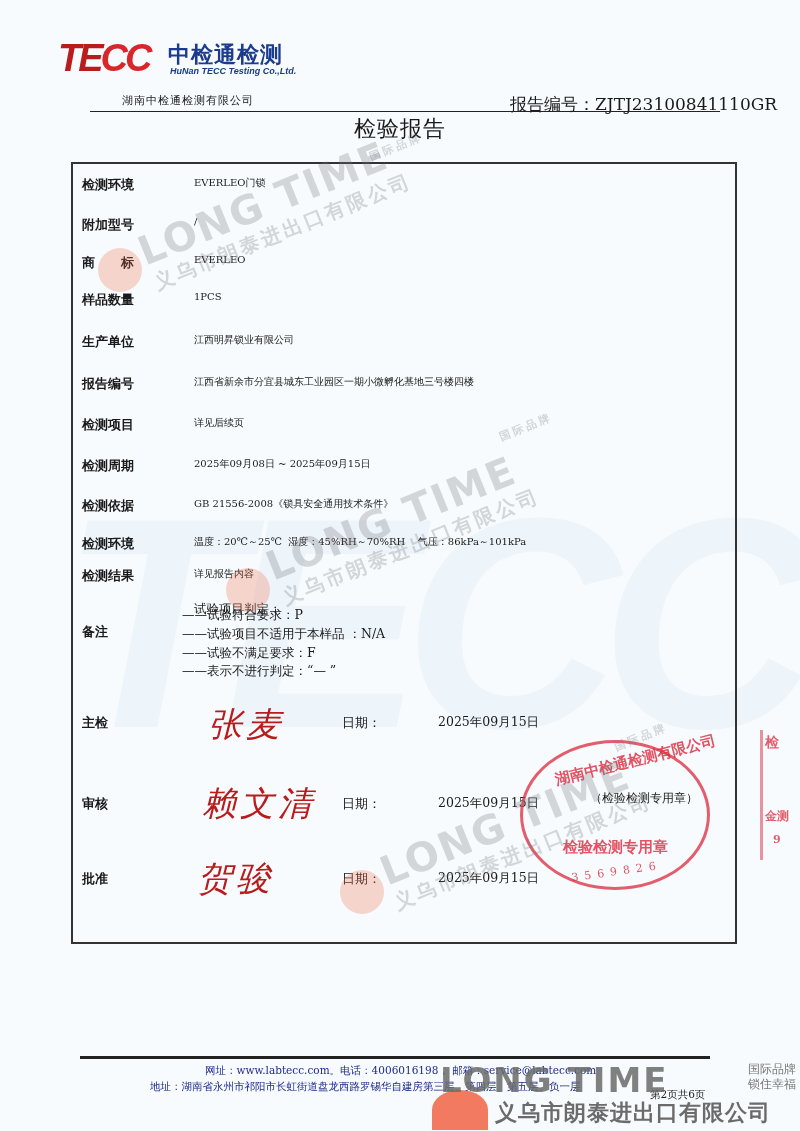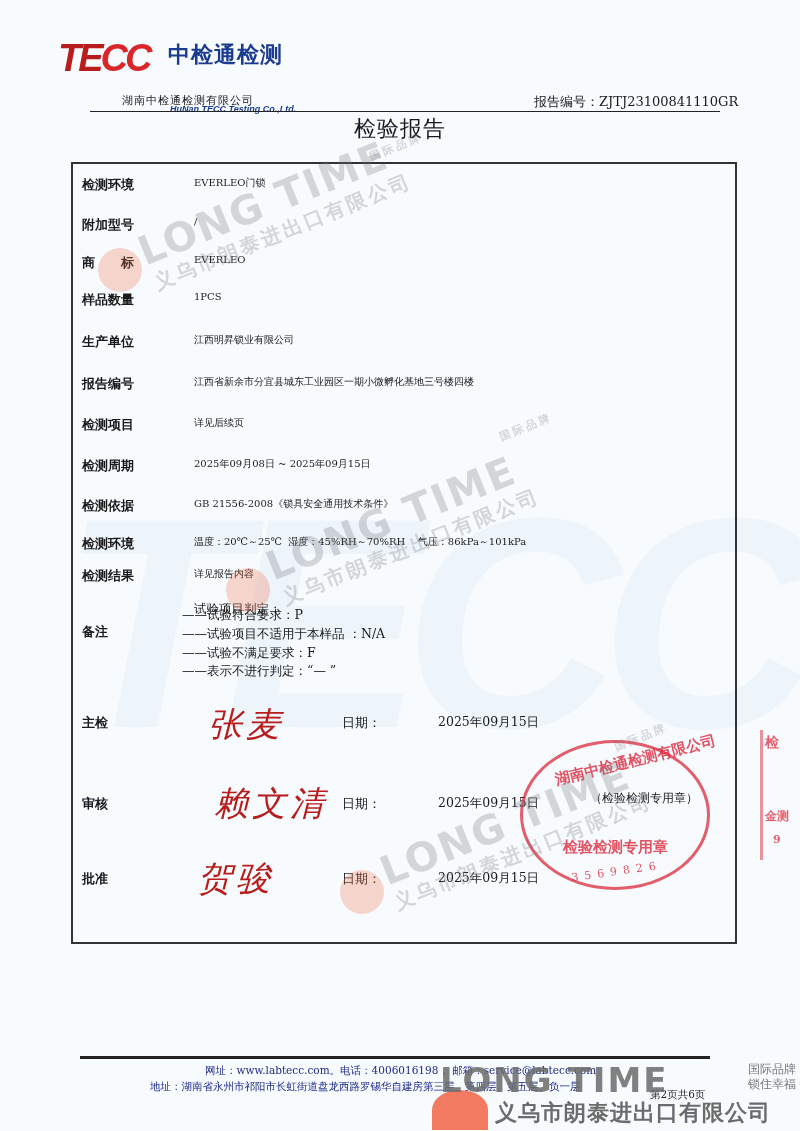--- a/index.html
+++ b/index.html
@@ -9,23 +9,23 @@
     font-family: "DejaVu Serif", "Liberation Serif", serif;
     color: #1a1a1a;
   }
   .abs { position: absolute; }
   
   .logo-wrap { left: 58px; top: 38px; width: 240px; height: 44px; }
   .logo-tecc { position: absolute; left: 0; top: 0; font-family: "Liberation Sans", sans-serif; font-weight: bold; font-style: italic; font-size: 38px; letter-spacing: -3px; line-height: 40px; }
   .logo-tecc .t { color: #b91c1c; }
   .logo-tecc .c { color: #d8262a; }
   .logo-cn { position: absolute; left: 110px; top: 2px; font-family: "DejaVu Sans", sans-serif; font-weight: bold; font-size: 22px; color: #1b3b8f; letter-spacing: 1px; white-space: nowrap; }
-  .logo-en { position: absolute; left: 112px; top: 28px; font-family: "Liberation Sans", sans-serif; font-style: italic; font-weight: bold; font-size: 9px; color: #1b3b8f; white-space: nowrap; margin-top: 38px; }
+  .logo-en { position: absolute; left: 112px; top: 28px; font-family: "Liberation Sans", sans-serif; font-style: italic; font-weight: bold; font-size: 9px; color: #1b3b8f; white-space: nowrap; }
   .company-left { left: 122px; top: 93px; font-size: 11px; letter-spacing: 1px; }
-  .report-no { left: 534px; top: 93px; font-size: 13px; }
+  .report-no { left: 510px; top: 93px; font-size: 17px; }
   .header-rule { left: 90px; top: 111px; width: 630px; height: 1px; background: #222; }
   .title { left: 0; width: 800px; top: 114px; text-align: center; font-size: 22px; letter-spacing: 1px; }
   
   .box { left: 71px; top: 162px; width: 666px; height: 782px; border: 2px solid #333; box-sizing: border-box; }
   .row { position: absolute; left: 82px; font-size: 12.5px; white-space: nowrap; }
   .lbl { position: absolute; left: 0; font-family: "DejaVu Sans", sans-serif; font-weight: bold; font-size: 13px; }
   .val { position: absolute; left: 112px; font-family: "DejaVu Serif", serif; font-size: 10px; }
   .note-line { position: absolute; left: 112px; font-size: 12.5px; white-space: nowrap; }
   .sig-date-lbl { position: absolute; font-size: 13px; }
   .sig-date-val { position: absolute; font-size: 12.5px; }
@@ -125,21 +125,21 @@
 </div>
 
 <div class="row" style="top:714px; width:460px; height:40px;">
   <span class="lbl">主检</span>
   <span class="signature" style="left:126px; top:-12px;">张麦</span>
   <span class="sig-date-lbl" style="left:260px">日期：</span>
   <span class="sig-date-val" style="left:356px">2025年09月15日</span>
 </div>
 <div class="row" style="top:795px; width:460px; height:40px;">
   <span class="lbl">审核</span>
-  <span class="signature" style="left:132px; top:-14px;">赖文清</span>
+  <span class="signature" style="left:120px; top:-14px;">赖文清</span>
   <span class="sig-date-lbl" style="left:260px">日期：</span>
   <span class="sig-date-val" style="left:356px">2025年09月15日</span>
 </div>
 <div class="row" style="top:870px; width:460px; height:40px;">
   <span class="lbl">批准</span>
   <span class="signature" style="left:116px; top:-14px;">贺骏</span>
   <span class="sig-date-lbl" style="left:260px">日期：</span>
   <span class="sig-date-val" style="left:356px">2025年09月15日</span>
 </div>
 

